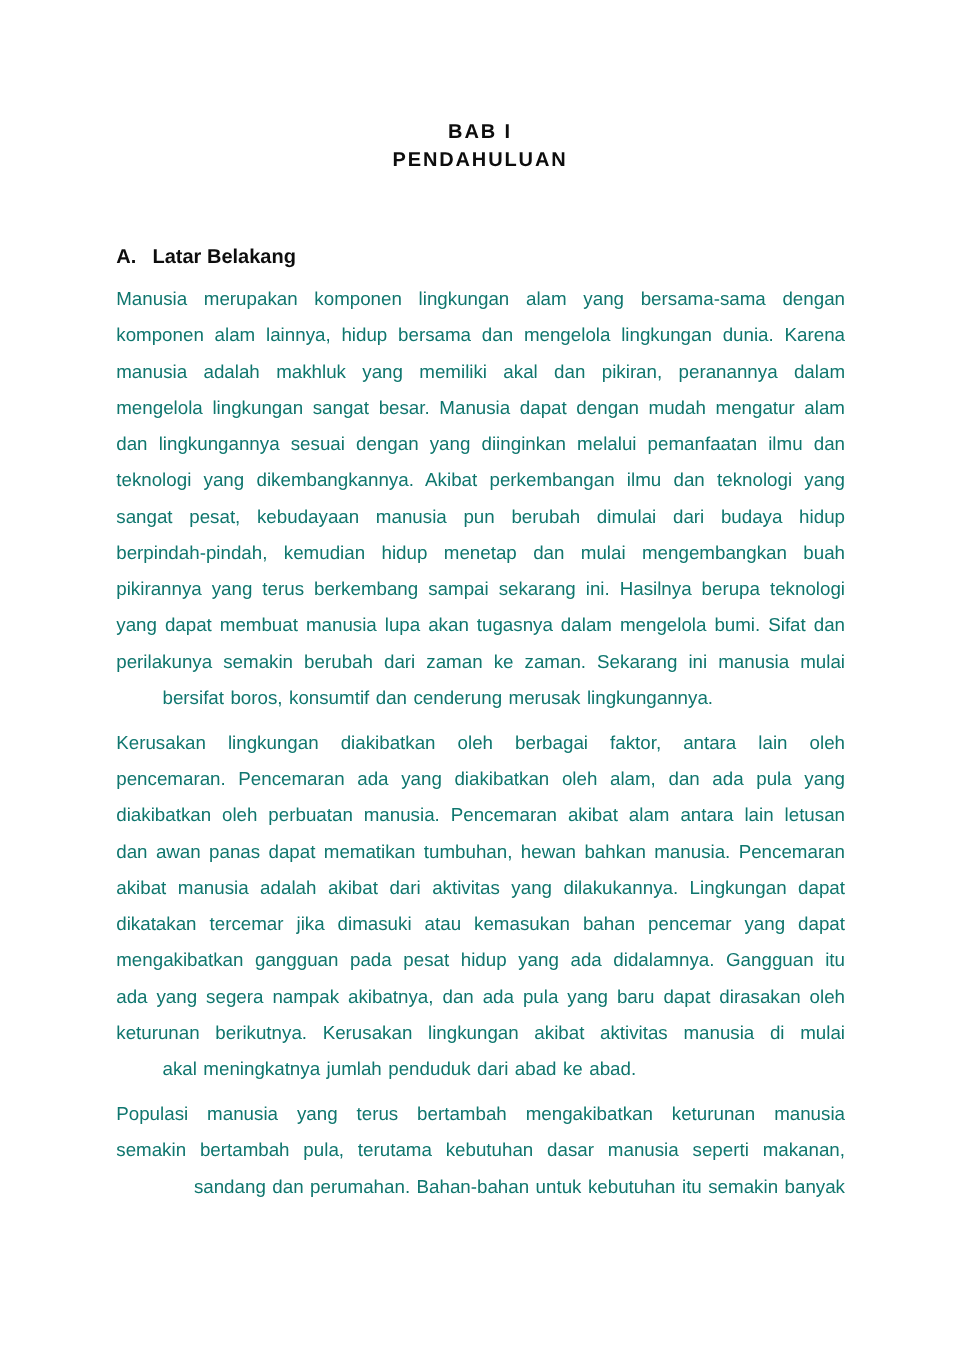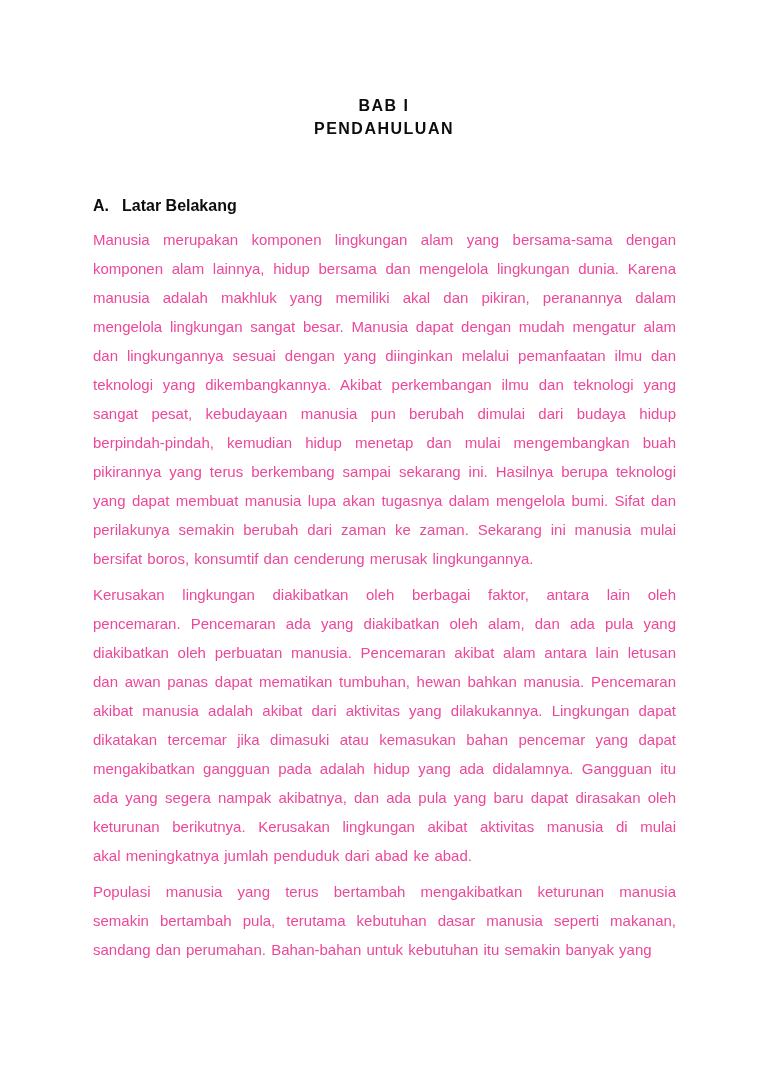--- a/index.html
+++ b/index.html
@@ -45,25 +45,26 @@
     padding: 0;
   }
   .line {
     font-size: 15px;
     line-height: 29px;
     height: 29px;
     overflow: hidden;
     text-align: justify;
     text-align-last: justify;
     word-spacing: 1px;
-    color: #ec4899;
+    color: #0f766e;
   }
   .line.last {
     text-align: right;
     text-align-last: left;
+    margin-left: 37px;
   }
 </style>
 </head>
 <body>
 
 <div class="page">
 
   <div class="chapter-title">
     <div>BAB I</div>
     <div>PENDAHULUAN</div>
@@ -88,21 +89,21 @@
         <div class="line">perilakunya semakin berubah dari zaman ke zaman. Sekarang ini manusia mulai</div>
         <div class="line last">bersifat boros, konsumtif dan cenderung merusak lingkungannya.</div>
       </div>
       <div class="paragraph">
         <div class="line">Kerusakan lingkungan diakibatkan oleh berbagai faktor, antara lain oleh</div>
         <div class="line">pencemaran. Pencemaran ada yang diakibatkan oleh alam, dan ada pula yang</div>
         <div class="line">diakibatkan oleh perbuatan manusia. Pencemaran akibat alam antara lain letusan</div>
         <div class="line">dan awan panas dapat mematikan tumbuhan, hewan bahkan manusia. Pencemaran</div>
         <div class="line">akibat manusia adalah akibat dari aktivitas yang dilakukannya. Lingkungan dapat</div>
         <div class="line">dikatakan tercemar jika dimasuki atau kemasukan bahan pencemar yang dapat</div>
-        <div class="line">mengakibatkan gangguan pada adalah hidup yang ada didalamnya. Gangguan itu</div>
+        <div class="line">mengakibatkan gangguan pada pesat hidup yang ada didalamnya. Gangguan itu</div>
         <div class="line">ada yang segera nampak akibatnya, dan ada pula yang baru dapat dirasakan oleh</div>
         <div class="line">keturunan berikutnya. Kerusakan lingkungan akibat aktivitas manusia di mulai</div>
         <div class="line last">akal meningkatnya jumlah penduduk dari abad ke abad.</div>
       </div>
       <div class="paragraph">
         <div class="line">Populasi manusia yang terus bertambah mengakibatkan keturunan manusia</div>
         <div class="line">semakin bertambah pula, terutama kebutuhan dasar manusia seperti makanan,</div>
         <div class="line last">sandang dan perumahan. Bahan-bahan untuk kebutuhan itu semakin banyak yang</div>
       </div>
     </div>

